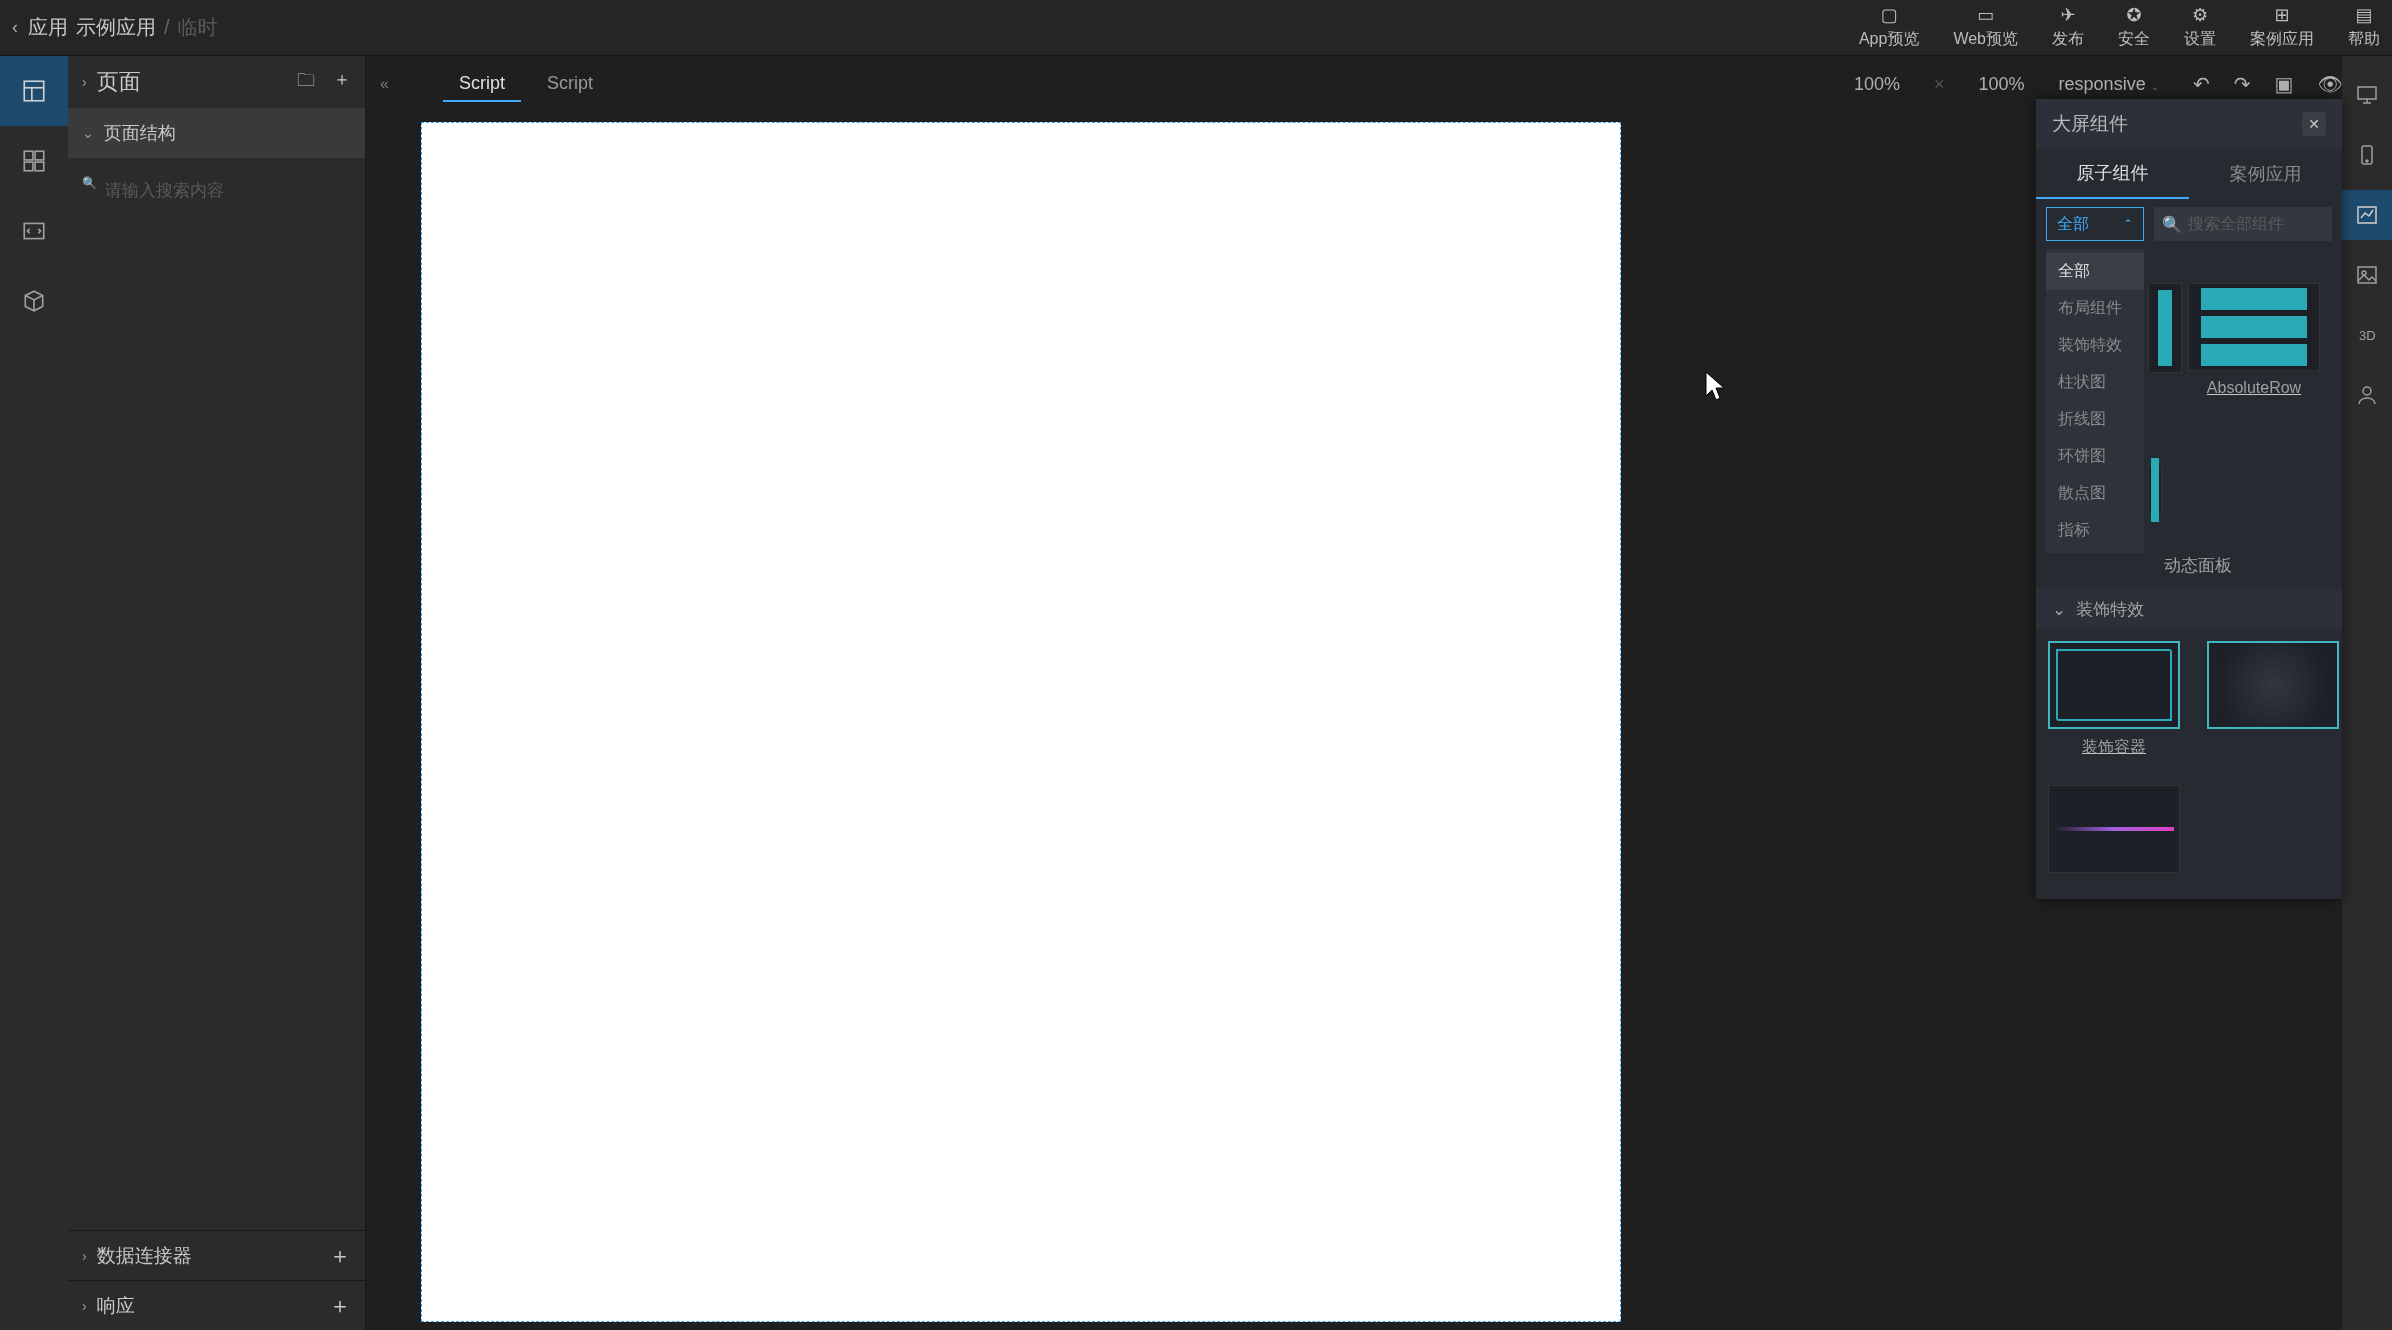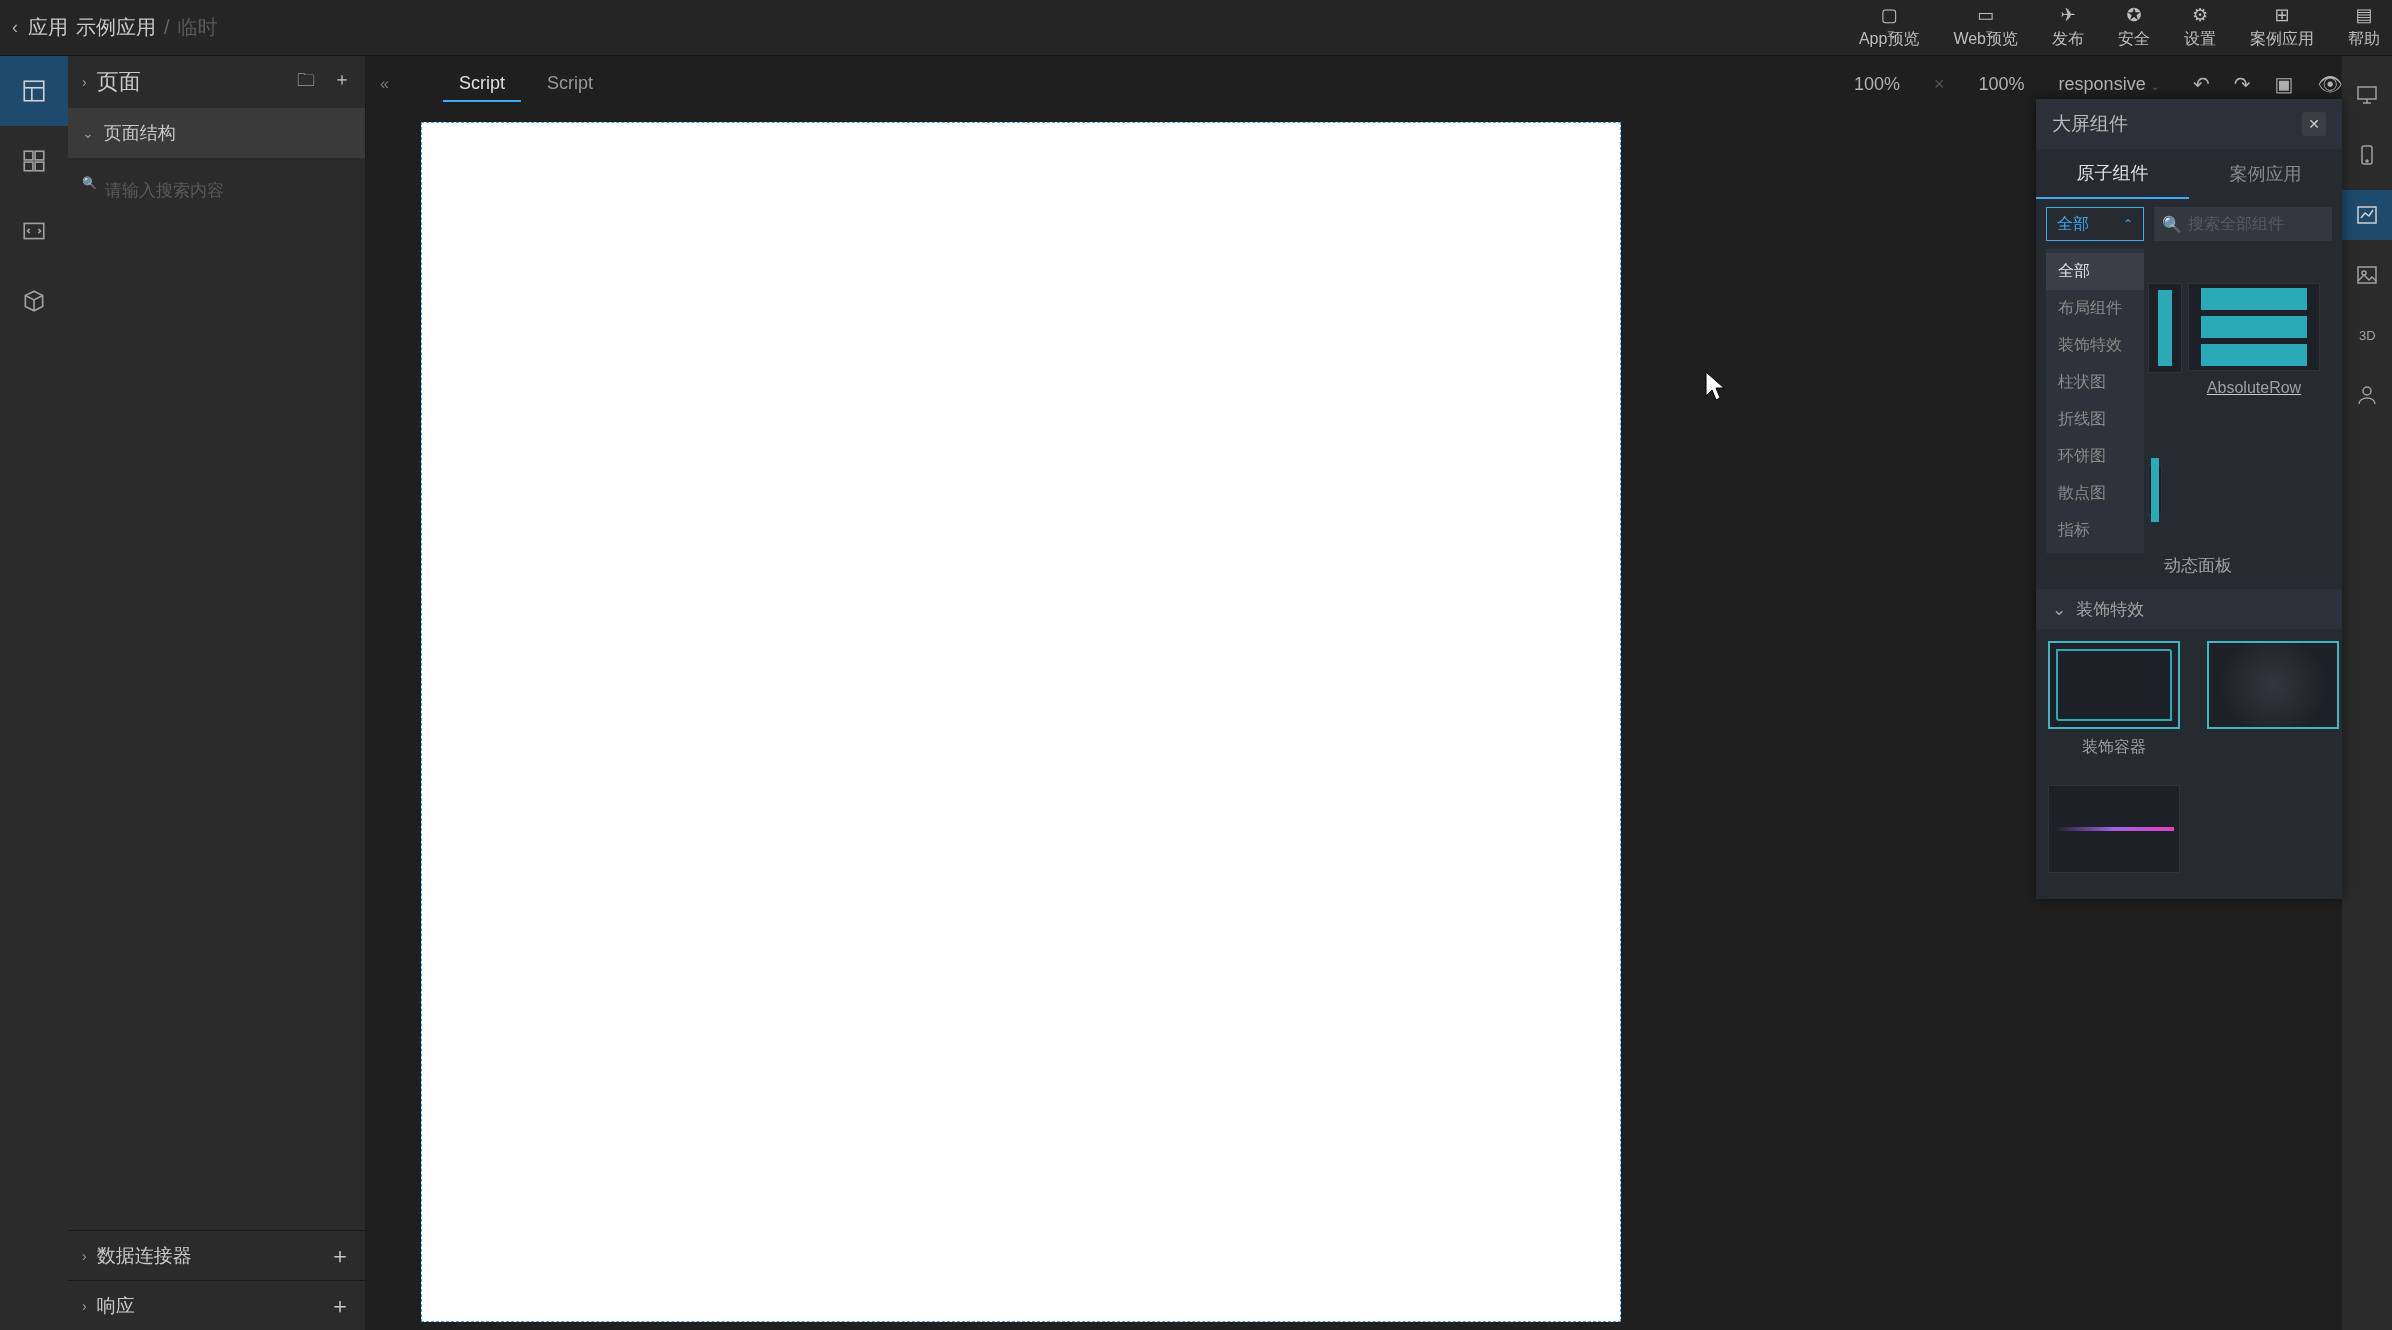--- a/index.html
+++ b/index.html
@@ -66,21 +66,21 @@
     .cp-select { width:98px; height:34px; border:1px solid #3fa9f5; background:transparent; color:#3fa9f5; font-size:16px; display:flex; align-items:center; padding:0 10px; cursor:pointer; position:relative; }
     .cp-select .caret { margin-left:auto; font-size:12px; }
     .cp-search { flex:1; height:34px; background:#333740; display:flex; align-items:center; padding:0 8px; gap:6px; color:#666; font-size:16px; }
     
     .cp-body { position:relative; flex:1; overflow:hidden; }
     .cp-dropdown { position:absolute; left:10px; top:0; width:98px; background:#2e323a; z-index:5; padding:4px 0; }
     .cp-dropdown .dd-item { padding:8px 12px; font-size:16px; color:#8a8a8a; cursor:pointer; }
     .cp-dropdown .dd-item.active { color:#e0e0e0; background:#3a3e46; }
     
     .cp-section-head { height:40px; background:#2c3038; display:flex; align-items:center; padding:0 16px; gap:10px; font-size:17px; color:#a3a3a3; }
-    .cp-grid { display:grid; grid-template-columns:1fr 1fr; gap:27px; padding:12px; }
+    .cp-grid { display:grid; grid-template-columns:1fr 1fr; gap:27px; padding:12px;text-decoration:underline; }
     .cp-card { display:flex; flex-direction:column; align-items:center; gap:8px; }
     .cp-thumb { width:132px; height:88px; background:#1d2127; border:1px solid #333; display:flex; align-items:center; justify-content:center; }
     .cp-card.sel .cp-thumb { border:2px solid #3fb6c0; }
     .cp-label { font-size:16px; color:#a0a0a0; }
     
     
     .th-col { width:14px; height:76px; background:#2aa9b6; }
     .th-rows { display:flex; flex-direction:column; gap:6px; }
     .th-rows div { width:106px; height:22px; background:#2aa9b6; }
     .th-vbar { width:8px; height:64px; background:#2aa9b6; }

